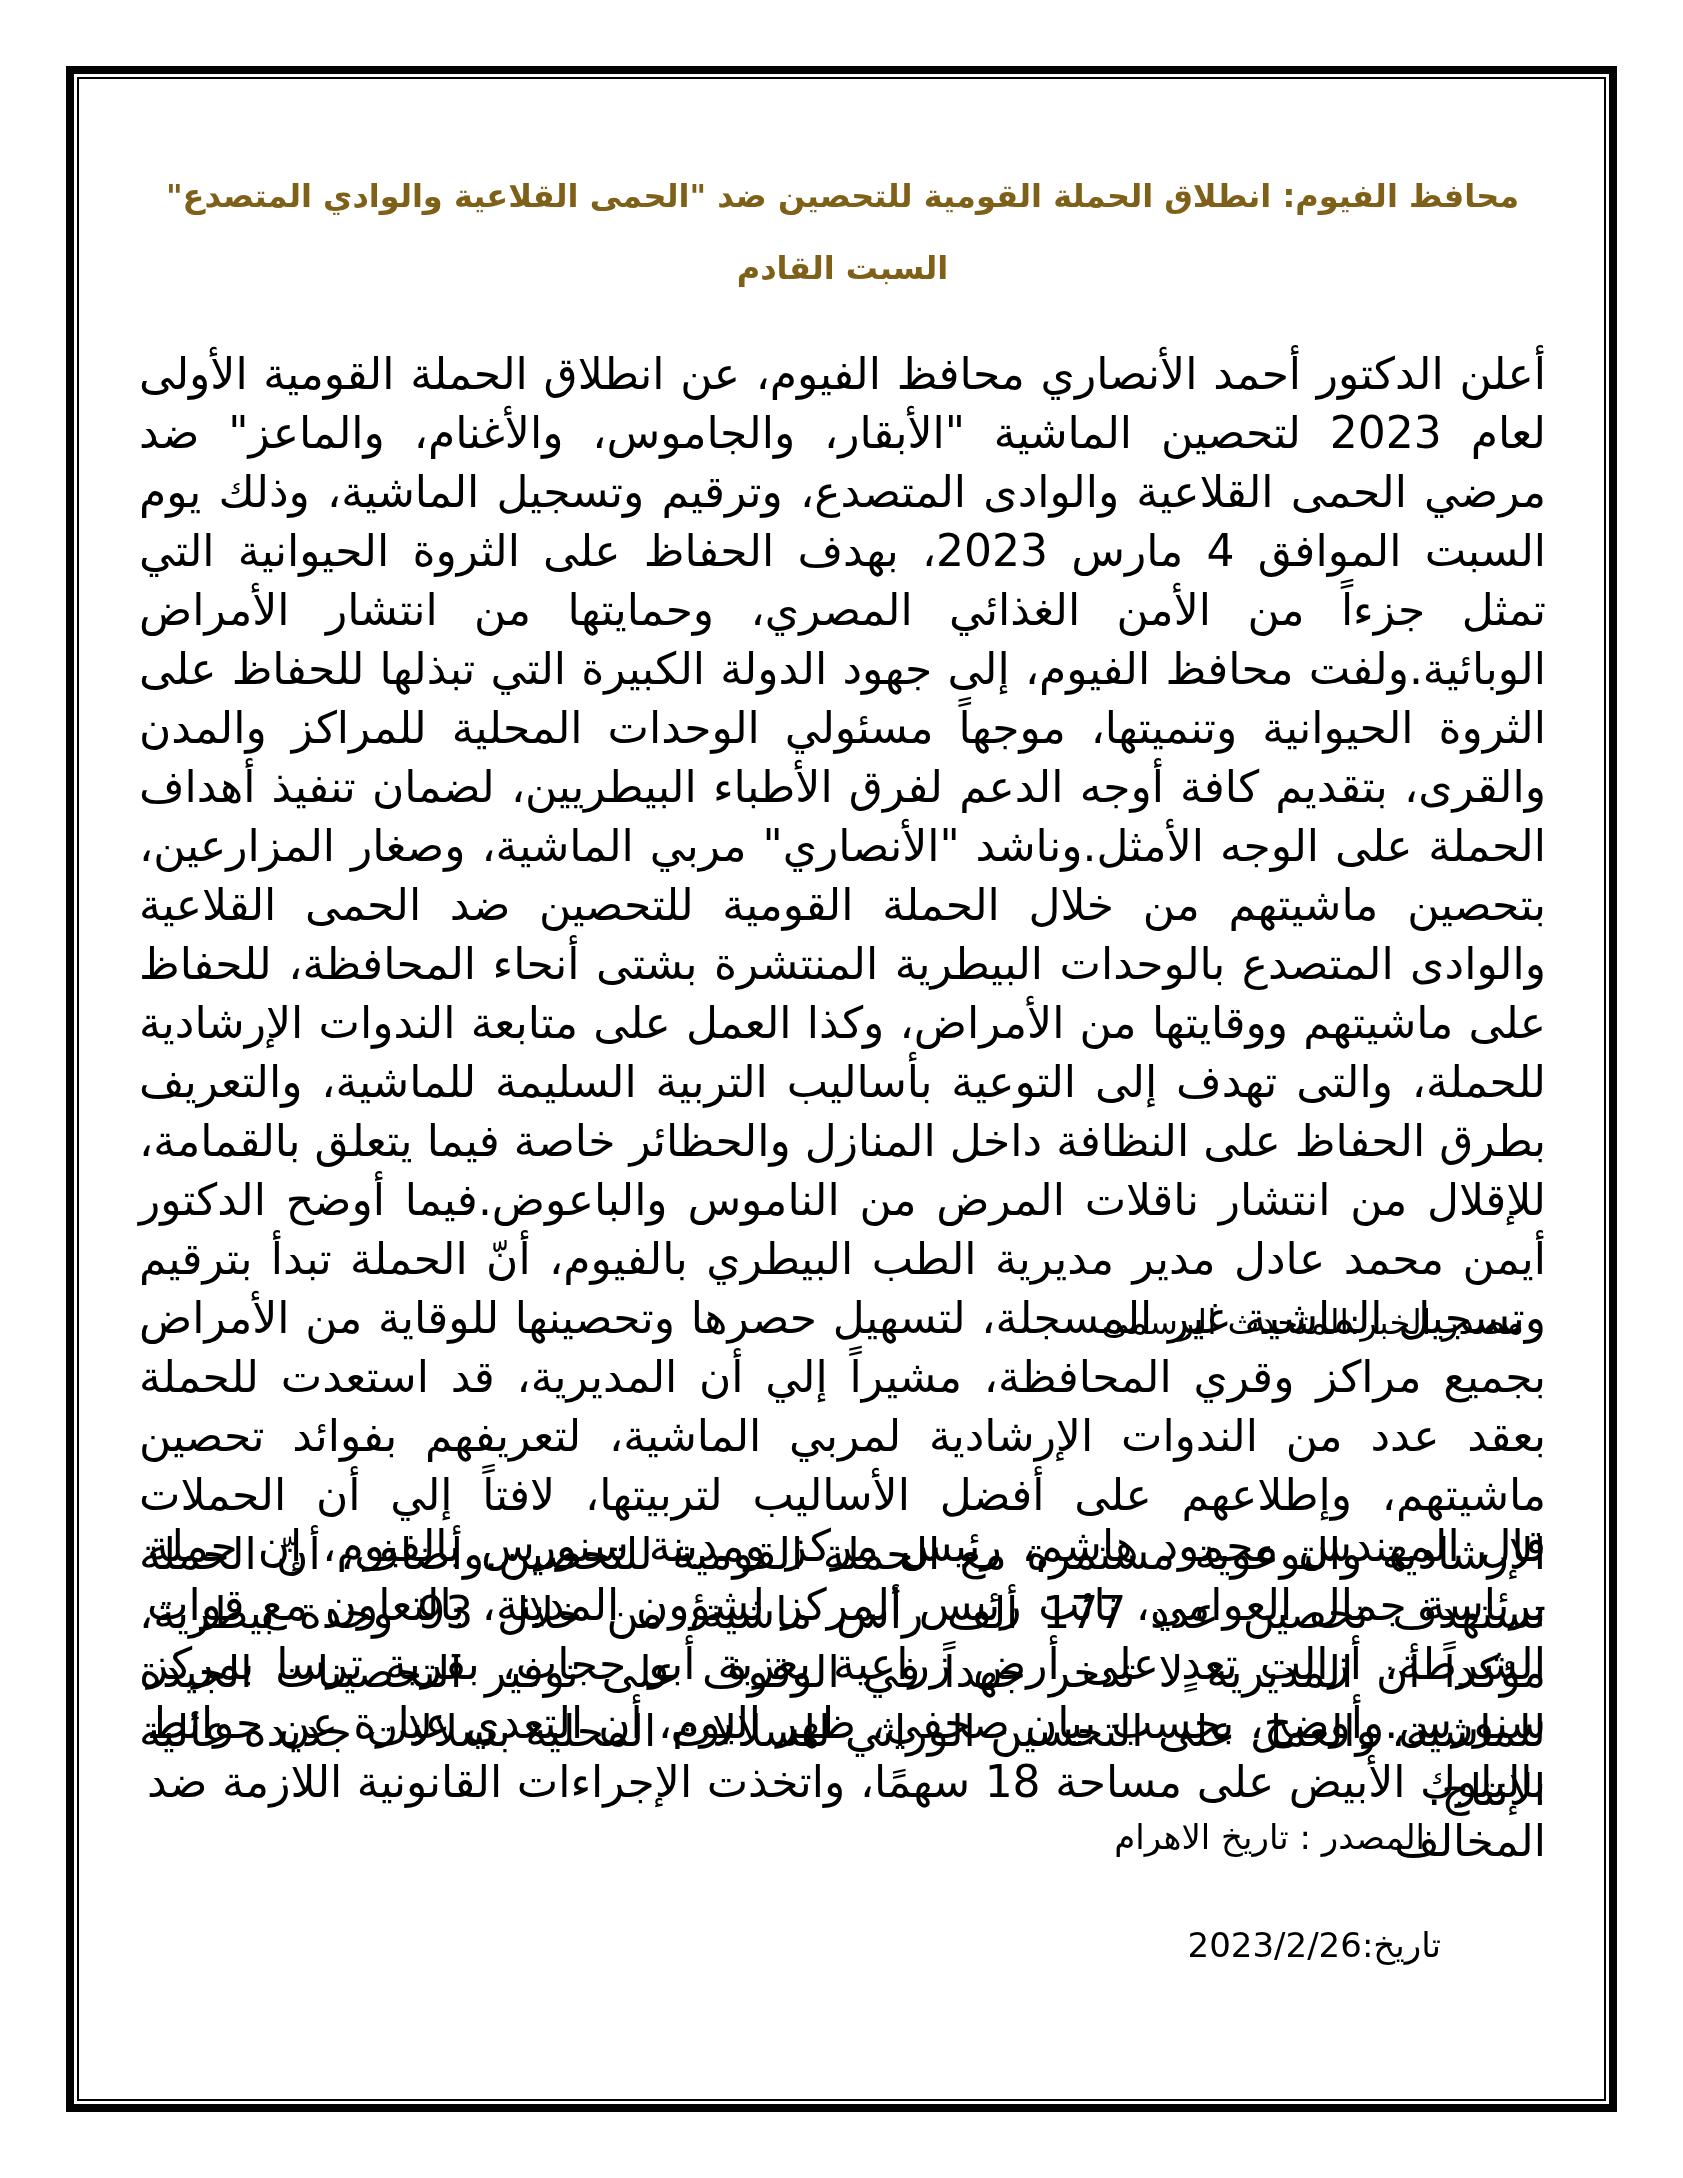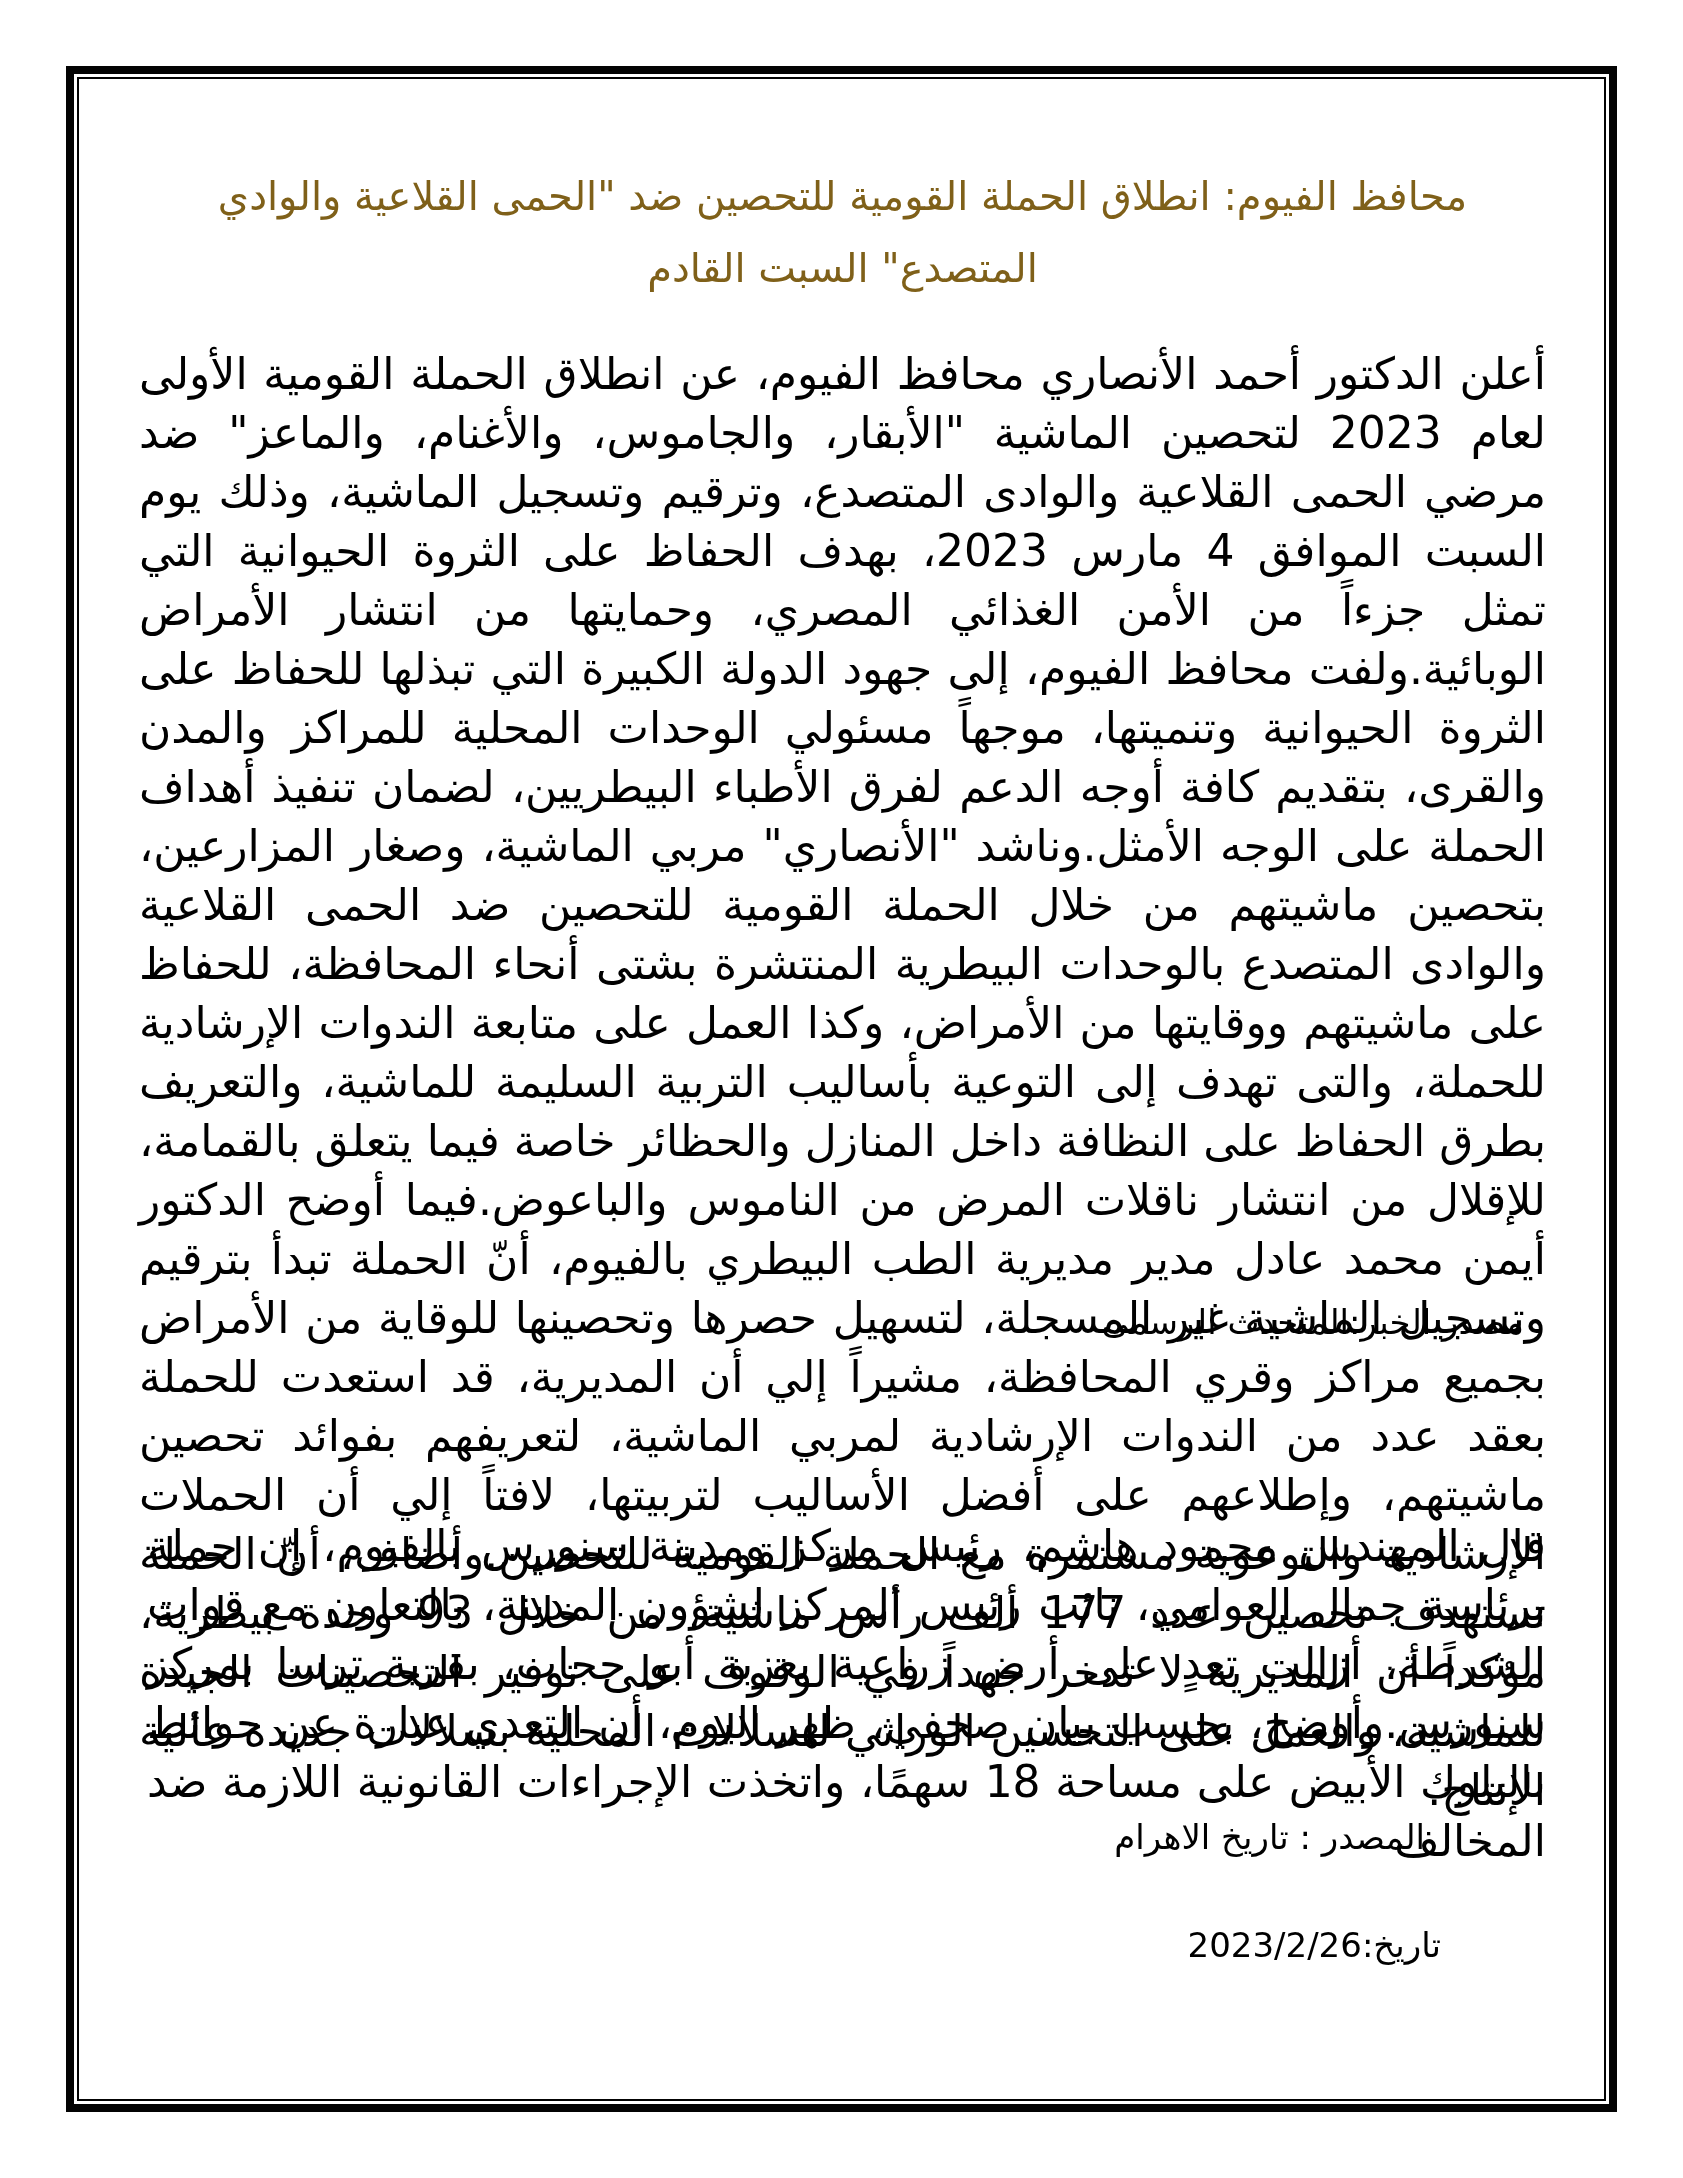--- a/index.html
+++ b/index.html
@@ -28,22 +28,22 @@
     position: absolute;
     left: 139px; right: 137px; top: 0;
     height: 100%;
     direction: rtl;
   }
   .headline {
     position: absolute;
     left: 0; right: 0;
     margin: 0;
     text-align: center;
-    font-weight: normal;
-    font-size: 40px;
+    font-weight: bold;
+    font-size: 32px;
     line-height: 72px;
   }
   .headline-1 { top: 160px; }
   .headline-2 { top: 1426px; line-height: 59px; }
   .para {
     position: absolute;
     left: 0; right: 0;
     margin: 0;
     font-size: 44px;
     line-height: 59px;

